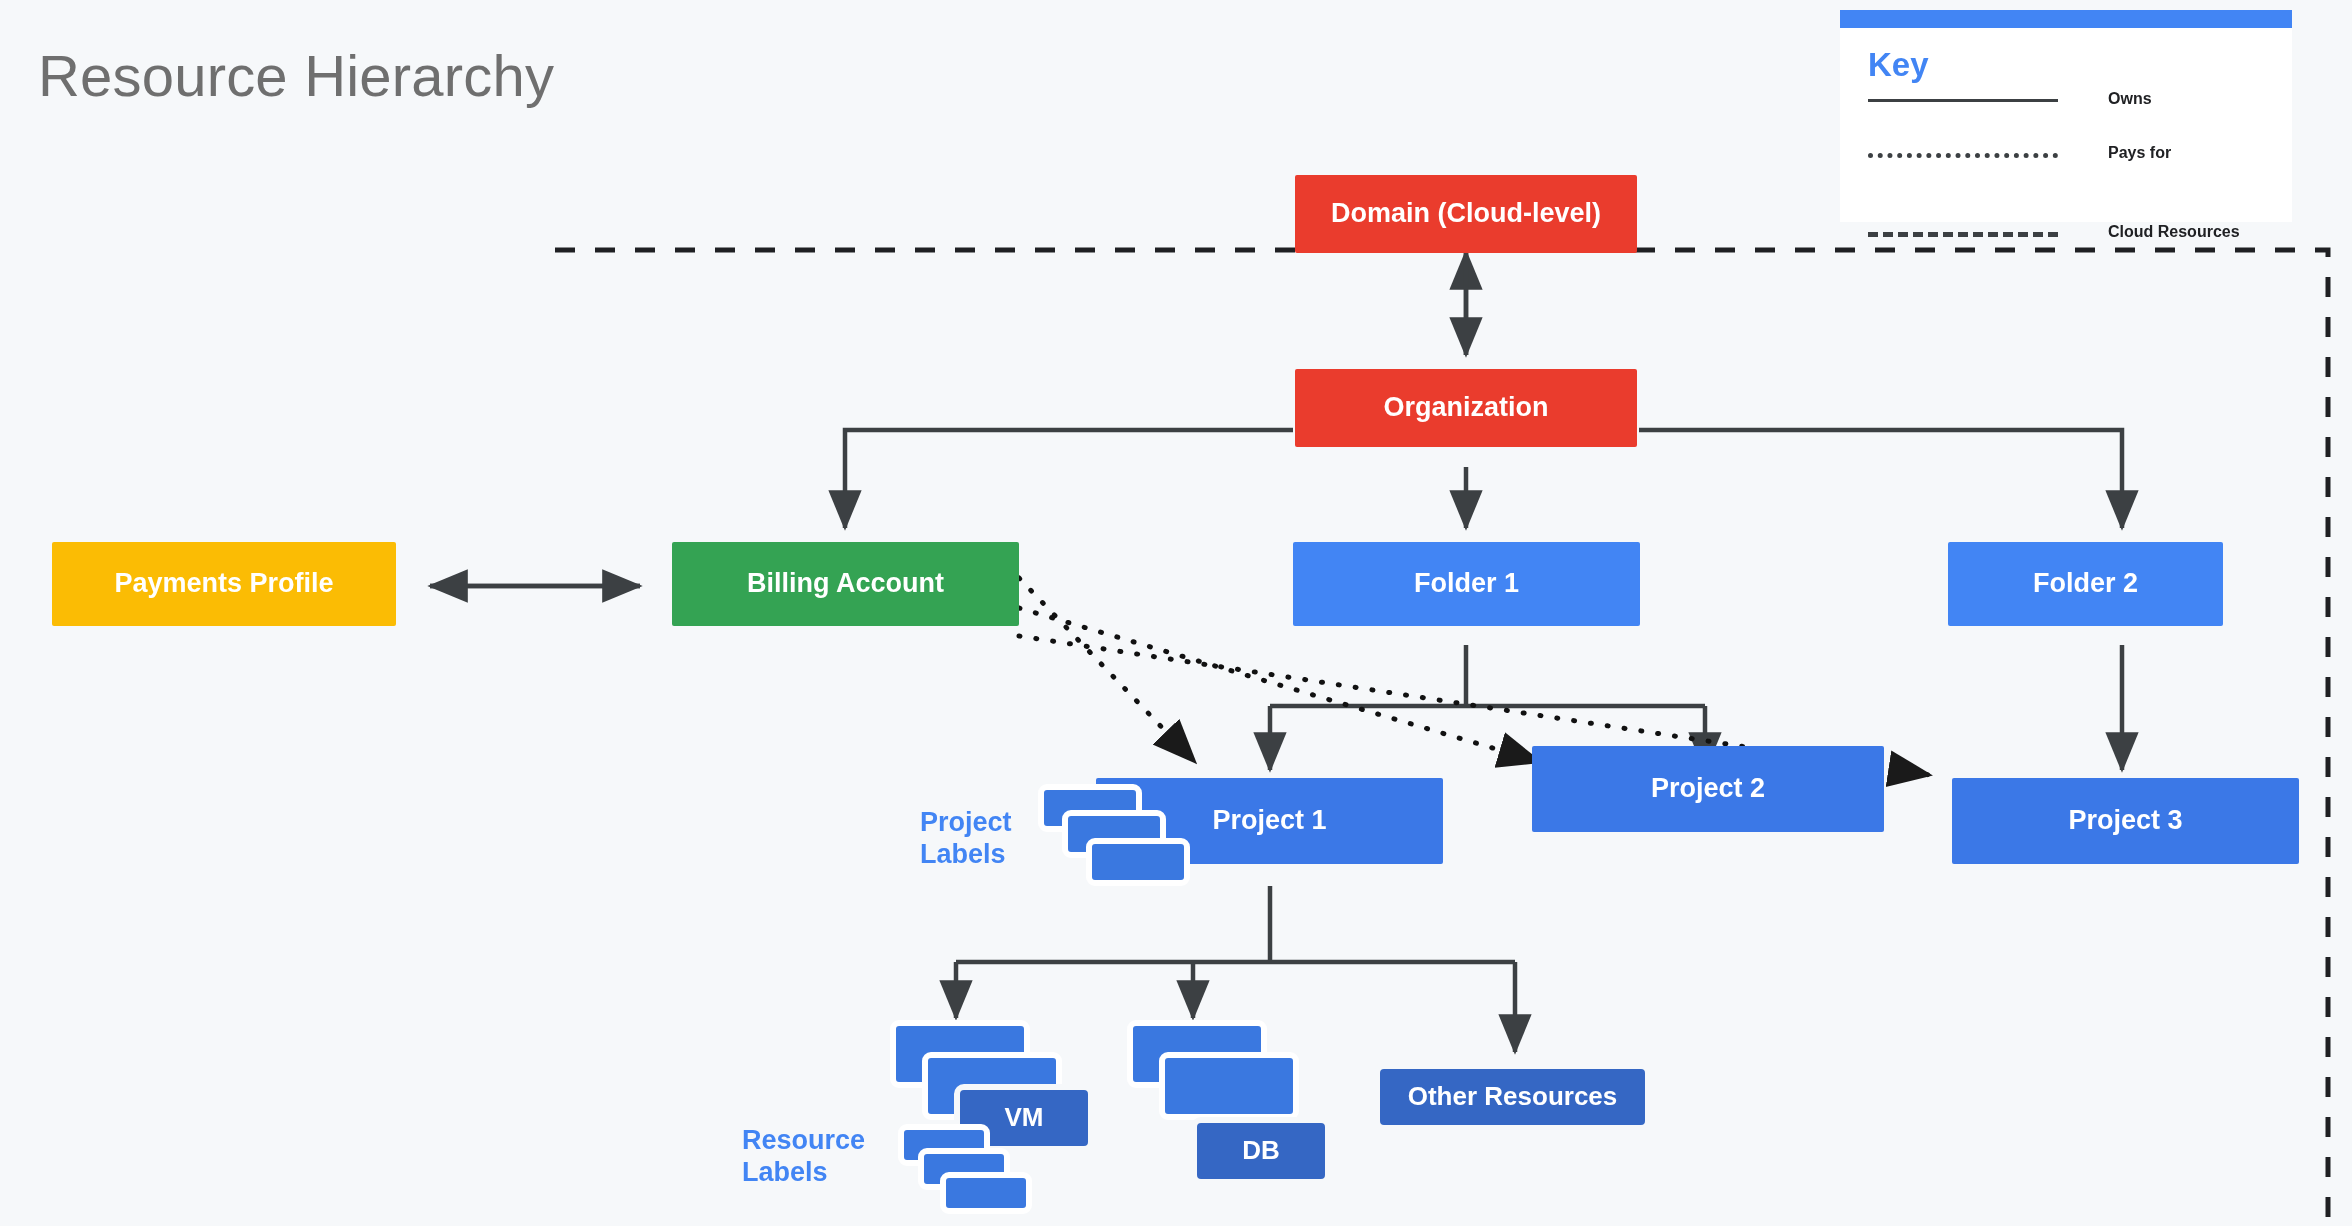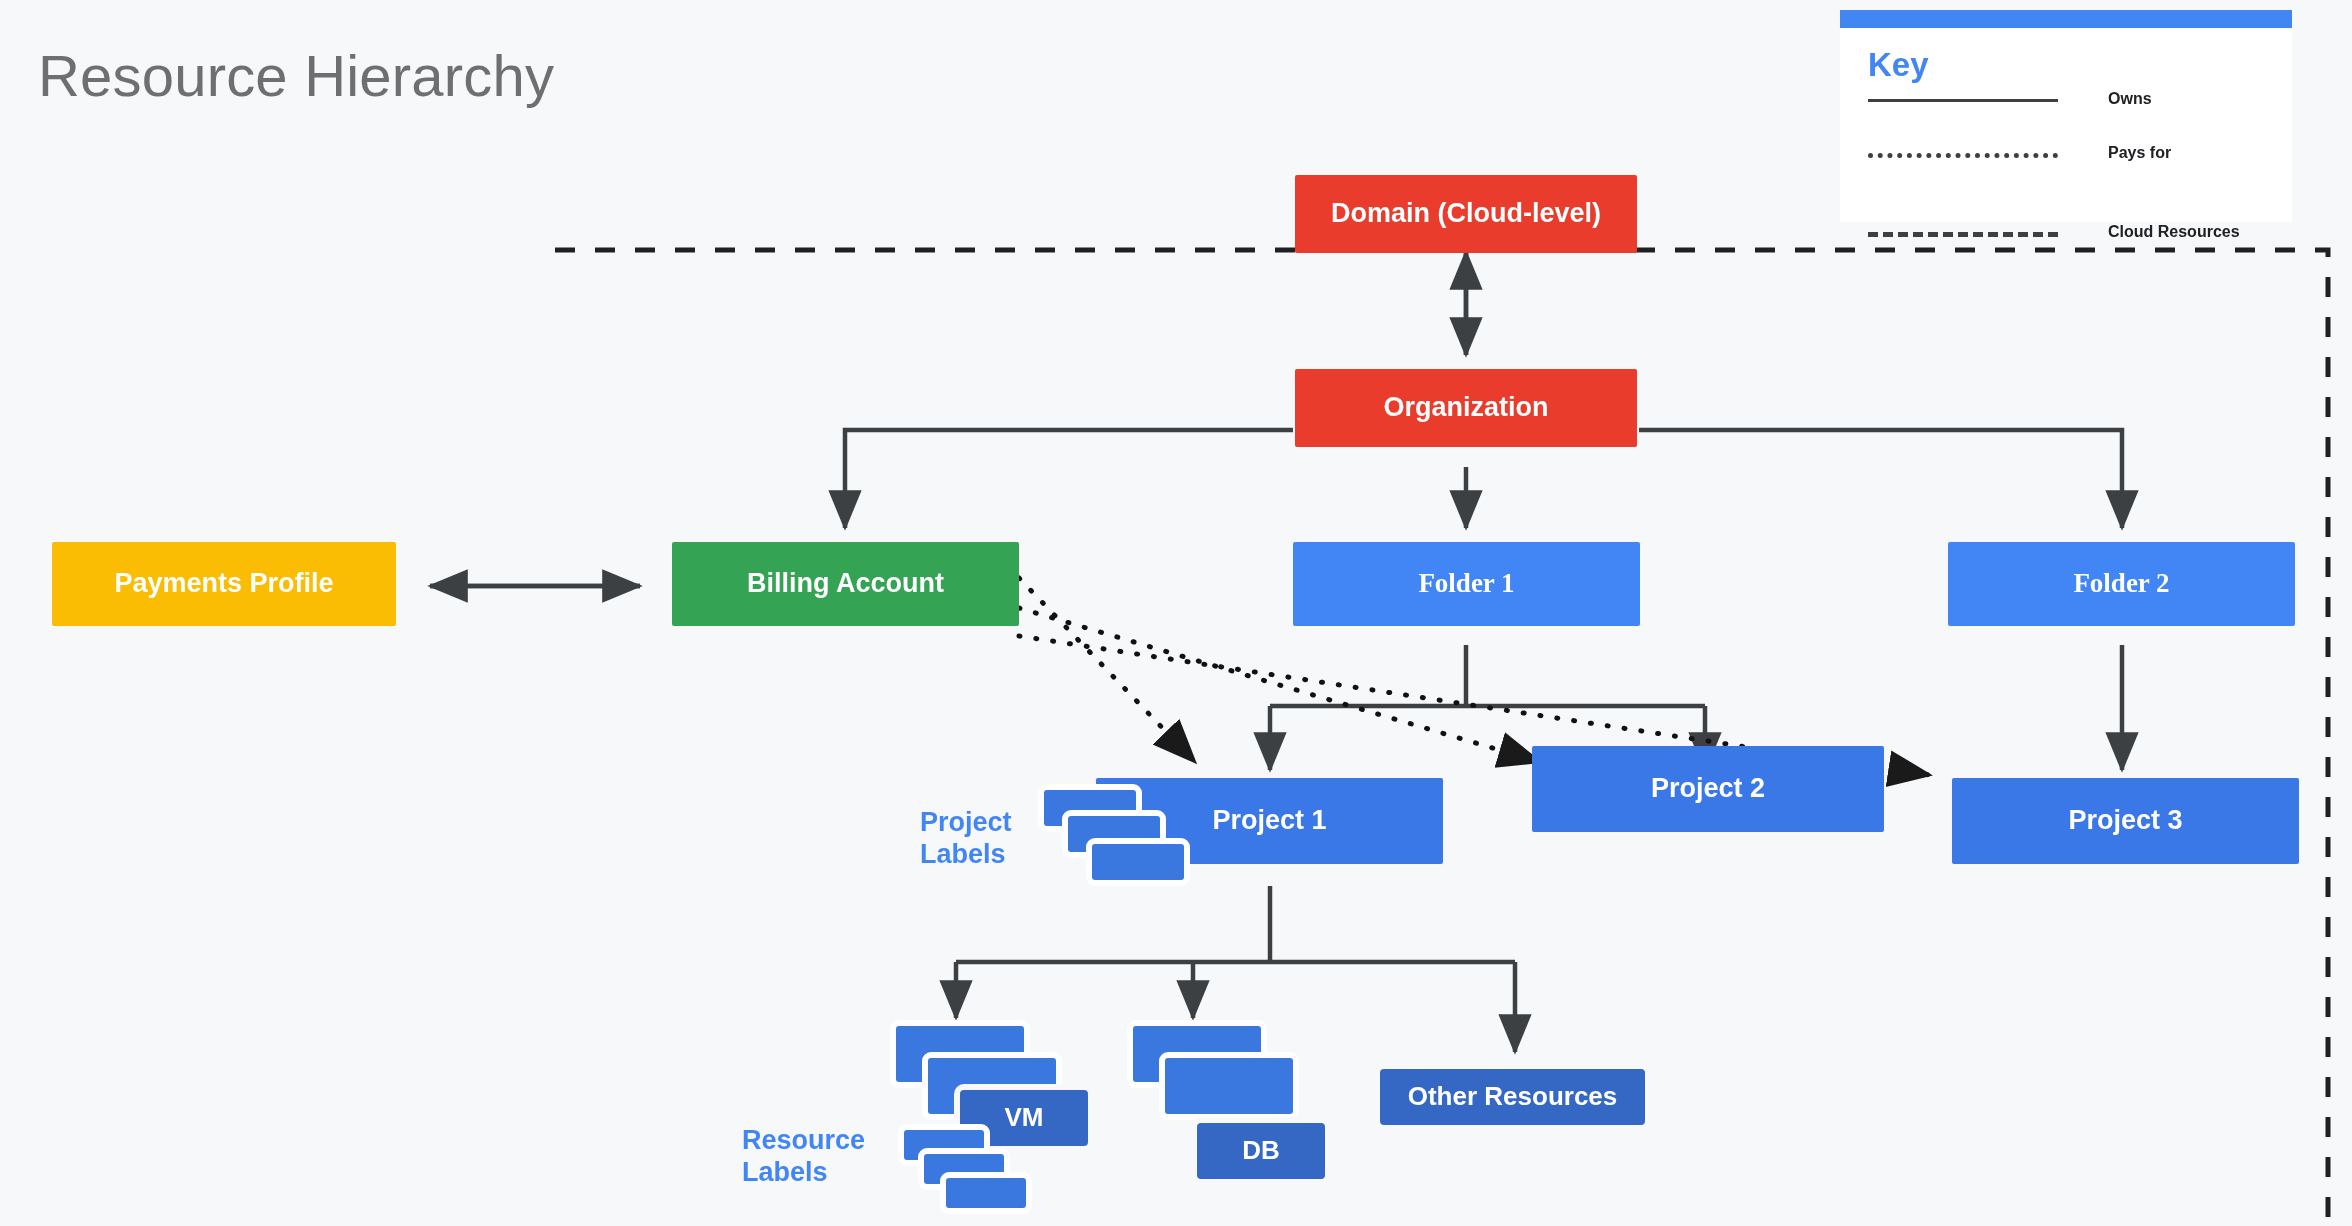--- a/index.html
+++ b/index.html
@@ -21,21 +21,21 @@
   .node{
     position:absolute;box-sizing:border-box;
     display:flex;align-items:center;justify-content:center;
     border-radius:2px;color:#fff;font-weight:700;
     font-size:27px;text-align:center;line-height:1.15;
     white-space:nowrap;
   }
   .n-red{background:#ea3c2d;}
   .n-green{background:#34a353;}
   .n-amber{background:#fbbc04;}
-  .n-lightblue{background:#4285f4;font-family:Liberation Serif, serif;}
+  .n-lightblue{background:#4285f4;}
   .n-project{background:#3b78e7;}
   .n-res{
     background:#3567c4;border:6px solid #f6f8fa;border-radius:10px;
     font-size:26px;
   }
 
   .stack{position:absolute;}
   .stack i{
     position:absolute;display:block;background:#3a78e0;
     border:6px solid #ffffff;border-radius:9px;box-sizing:border-box;
@@ -122,21 +122,21 @@
   <div class="node n-red" style="left:1295px;top:175px;width:342px;height:78px;">Domain (Cloud-level)</div>
 
   <div class="node n-red" style="left:1295px;top:369px;width:342px;height:78px;">Organization</div>
 
   <div class="node n-amber" style="left:52px;top:542px;width:344px;height:84px;">Payments Profile</div>
 
   <div class="node n-green" style="left:672px;top:542px;width:347px;height:84px;">Billing Account</div>
 
   <div class="node n-lightblue" style="left:1293px;top:542px;width:347px;height:84px;">Folder 1</div>
 
-  <div class="node n-lightblue" style="left:1948px;top:542px;width:347px;height:84px;">Folder 2</div>
+  <div class="node n-lightblue" style="left:1948px;top:542px;width:275px;height:84px;">Folder 2</div>
 
   <div class="node n-project" style="left:1096px;top:778px;width:347px;height:86px;">Project 1</div>
 
   <div class="node n-project" style="left:1532px;top:746px;width:352px;height:86px;">Project 2</div>
 
   <div class="node n-project" style="left:1952px;top:778px;width:347px;height:86px;">Project 3</div>
 
   <div class="node n-res" style="left:1374px;top:1063px;width:277px;height:68px;">Other Resources</div>
 
   <div class="lbl-blue" style="left:920px;top:807px;width:160px;">

